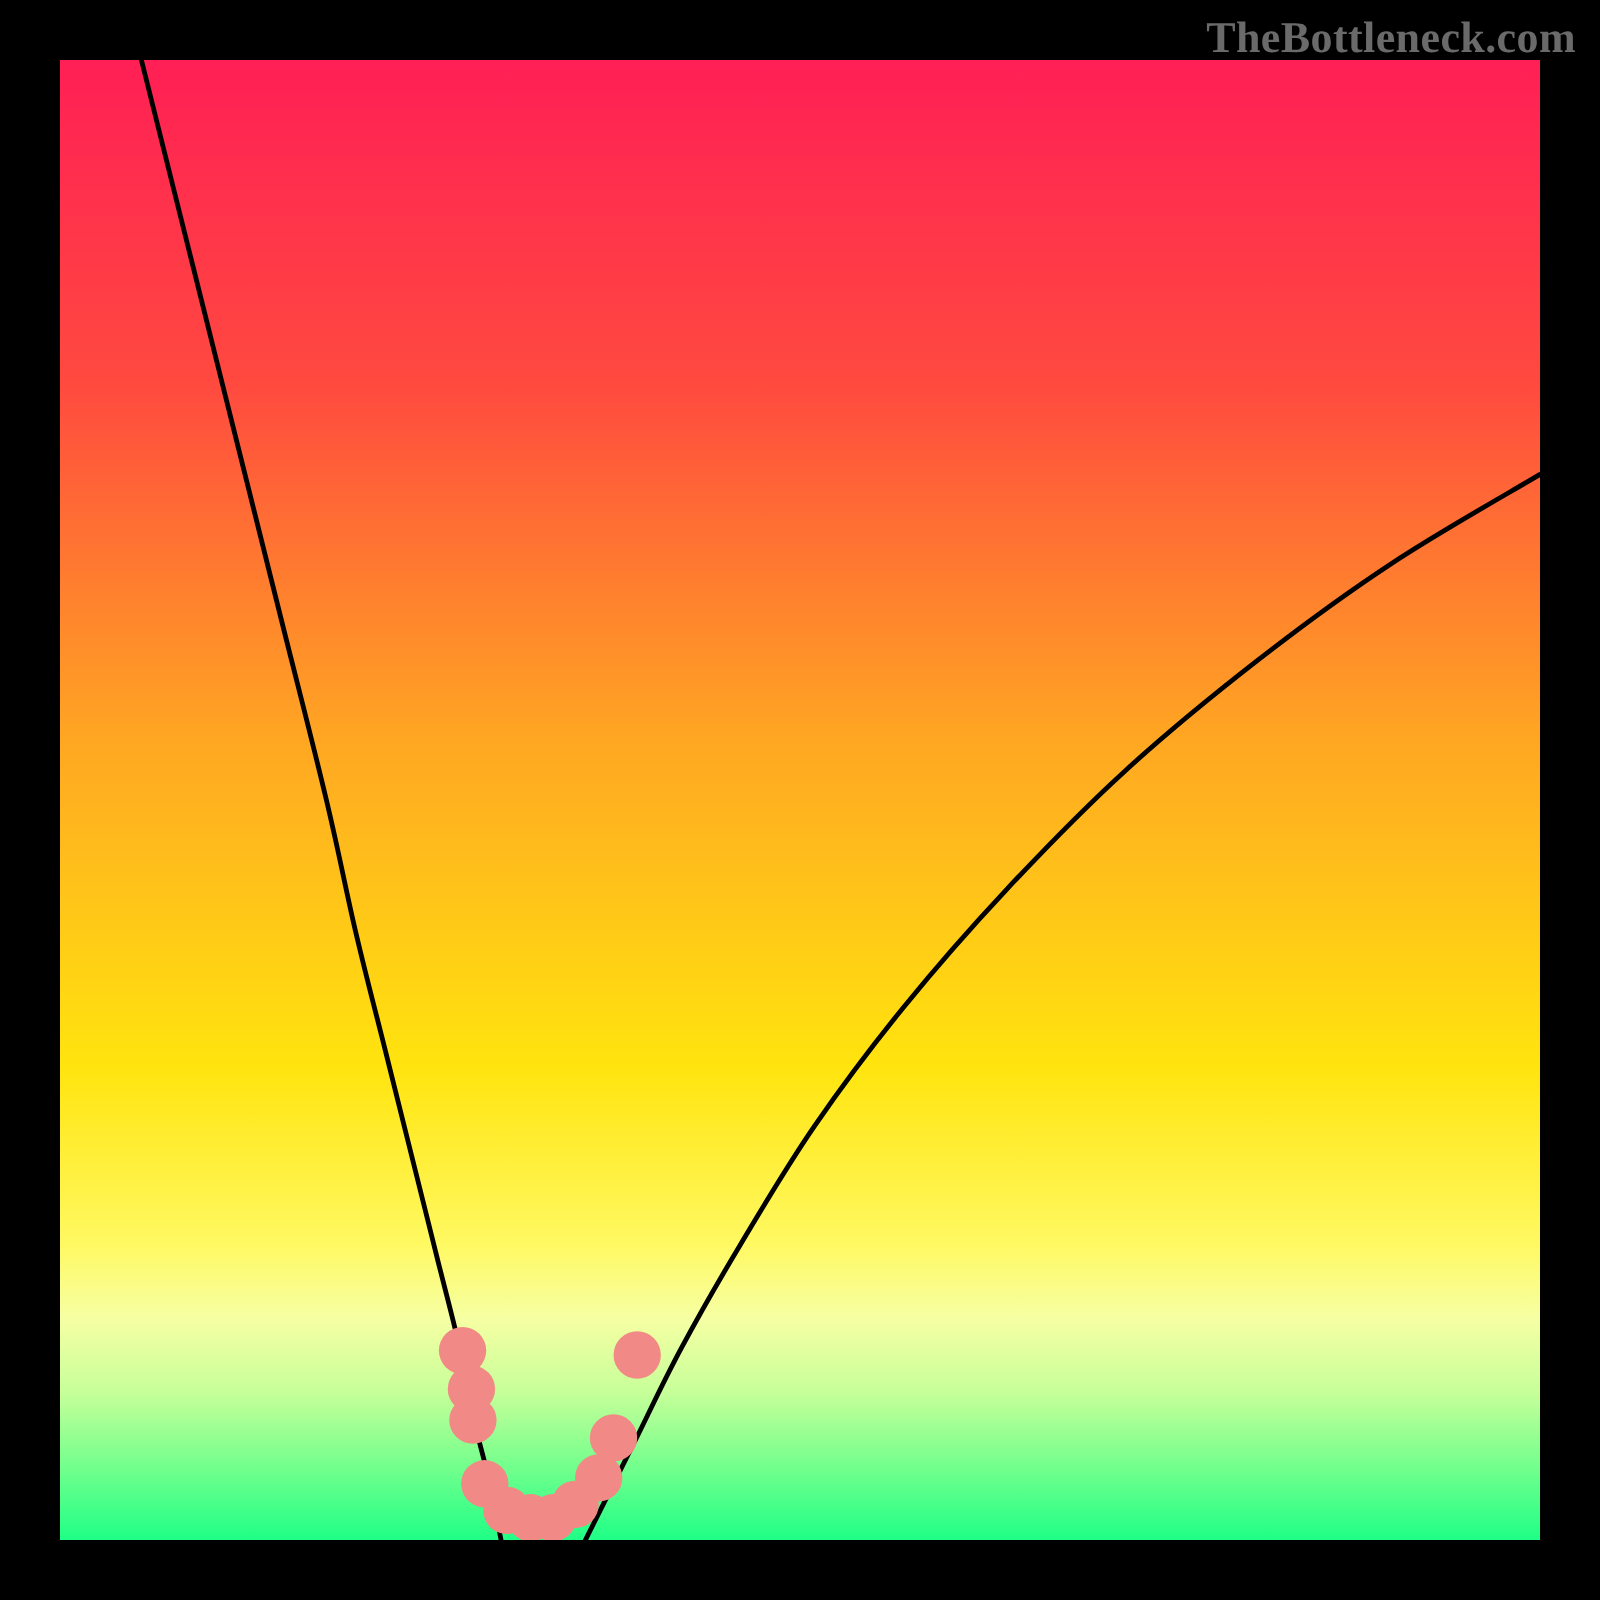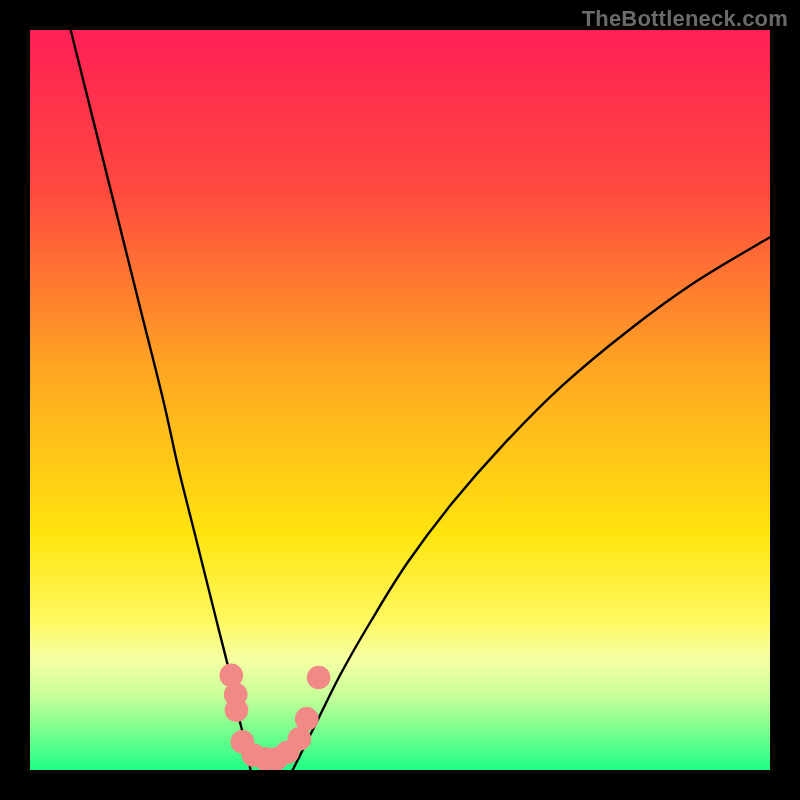--- a/index.html
+++ b/index.html
@@ -27,21 +27,21 @@
     overflow: hidden;
   }
   .watermark {
     position: absolute;
     top: 6px;
     right: 12px;
     font-size: 22px;
     font-weight: 600;
     color: #6a6a6a;
     letter-spacing: 0.2px;
-    font-family: Liberation Sans, sans-serif;
+    font-family: Liberation Serif, serif;
   }
   svg { display: block; }
 </style>
 </head>
 <body>
 
 <div class="frame">
   <div class="watermark">TheBottleneck.com</div>
   <div class="plot-area">
     <svg id="chart-svg" width="740" height="740" viewBox="0 0 740 740">

